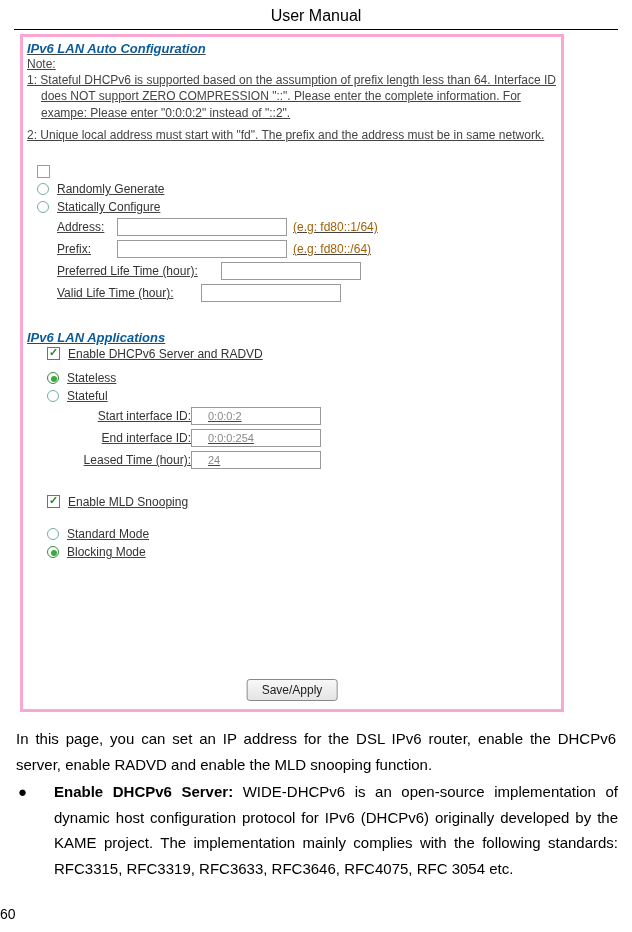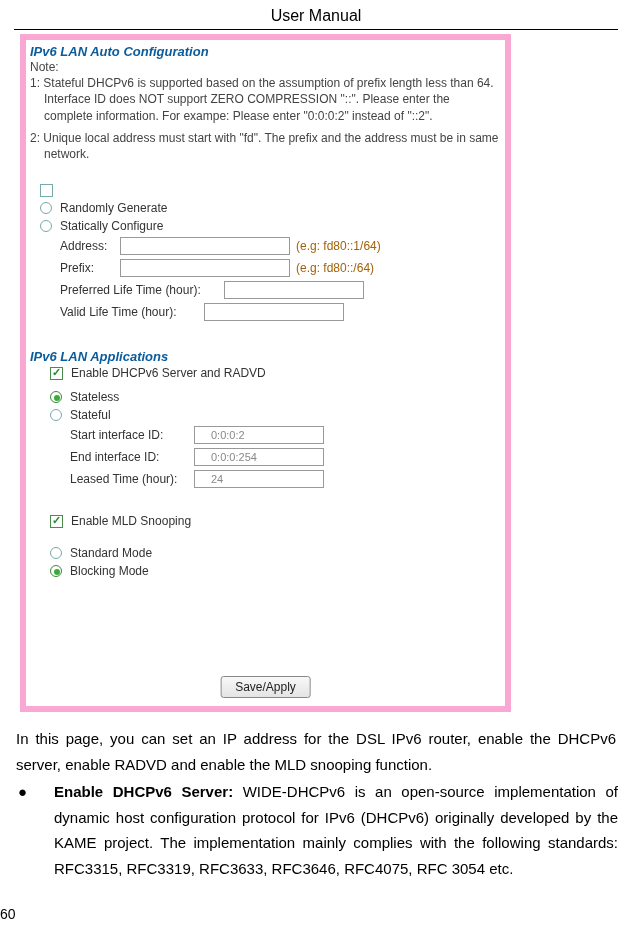--- a/index.html
+++ b/index.html
@@ -11,29 +11,30 @@
       position: relative;
     }
     .page-header {
       text-align: center;
       font-size: 16px;
       border-bottom: 1px solid #000;
       padding: 7px 0 4px;
       margin: 0 14px;
     }
     .screenshot-box {
-      border: 6px solid #f9a8d4;
+      border: 3px solid #f9a8d4;
       margin: 4px 14px 0 20px;
       padding: 0;
-      width: 491px;
+      width: 544px;
       height: 678px;
       font-size: 12px;
       color: #444;
       position: relative;
       overflow: hidden;
+      text-decoration: underline;
     }
     .section-title {
       color: #0a5c9c;
       font-weight: bold;
       font-style: italic;
       font-size: 13px;
       padding: 4px 4px 0 4px;
     }
     .note-block {
       padding: 0 4px 6px 4px;
@@ -99,21 +100,21 @@
       position: absolute;
       top: 3px; left: 3px;
     }
     .bold-blue {
       color: #0a5c9c;
       font-weight: bold;
     }
     .sub-indent { padding-left: 34px; }
     .lbl { display: inline-block; width: 60px; }
     .lbl-long { display: inline-block; width: 164px; }
-    .lbl-mid { display: inline-block; width: 124px; }
+    .lbl-mid { display: inline-block; width: 124px; text-align: right; }
     .txt-input {
       border: 1px solid #999;
       height: 18px;
       font-size: 11px;
       padding: 0 3px;
       color: #888;
     }
     .w170 { width: 170px; }
     .w140 { width: 140px; }
     .w130 { width: 130px; padding-left: 16px; }

